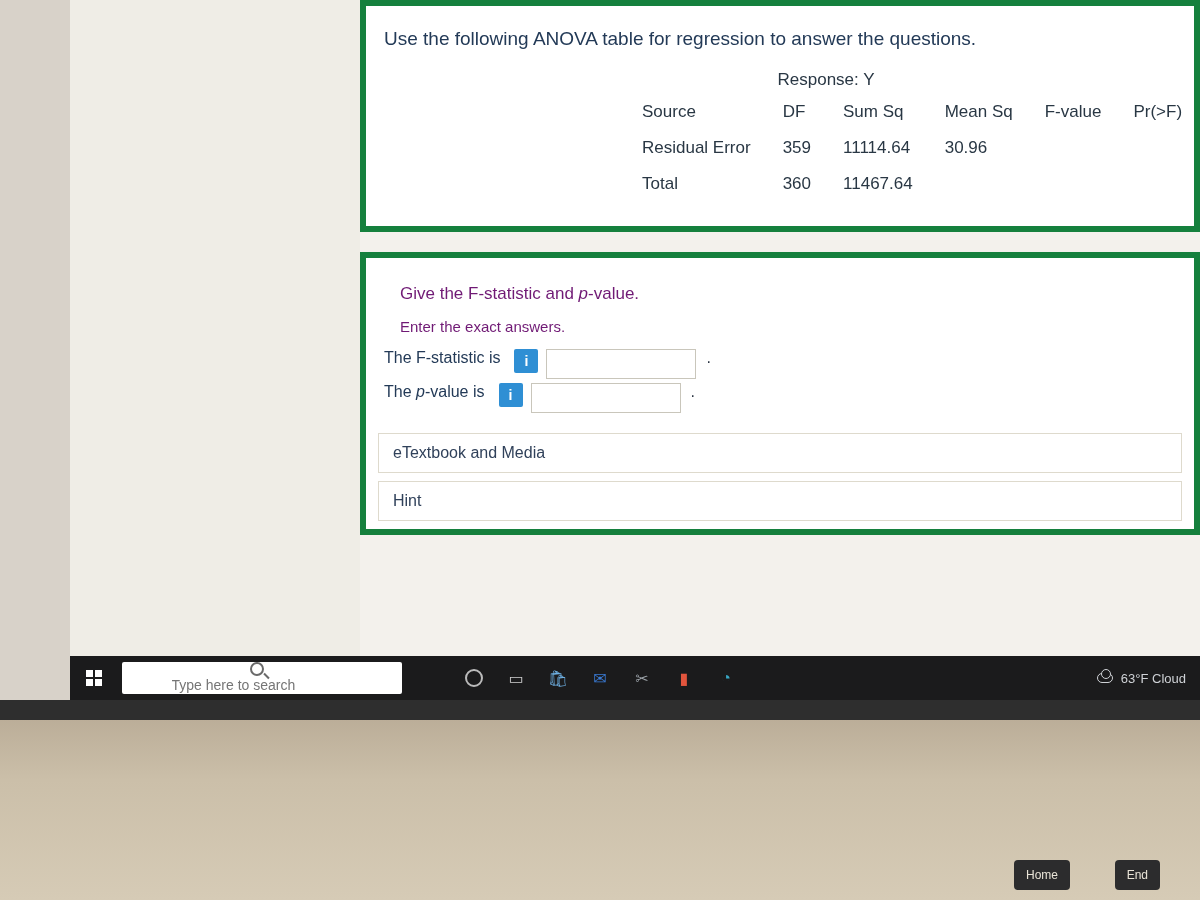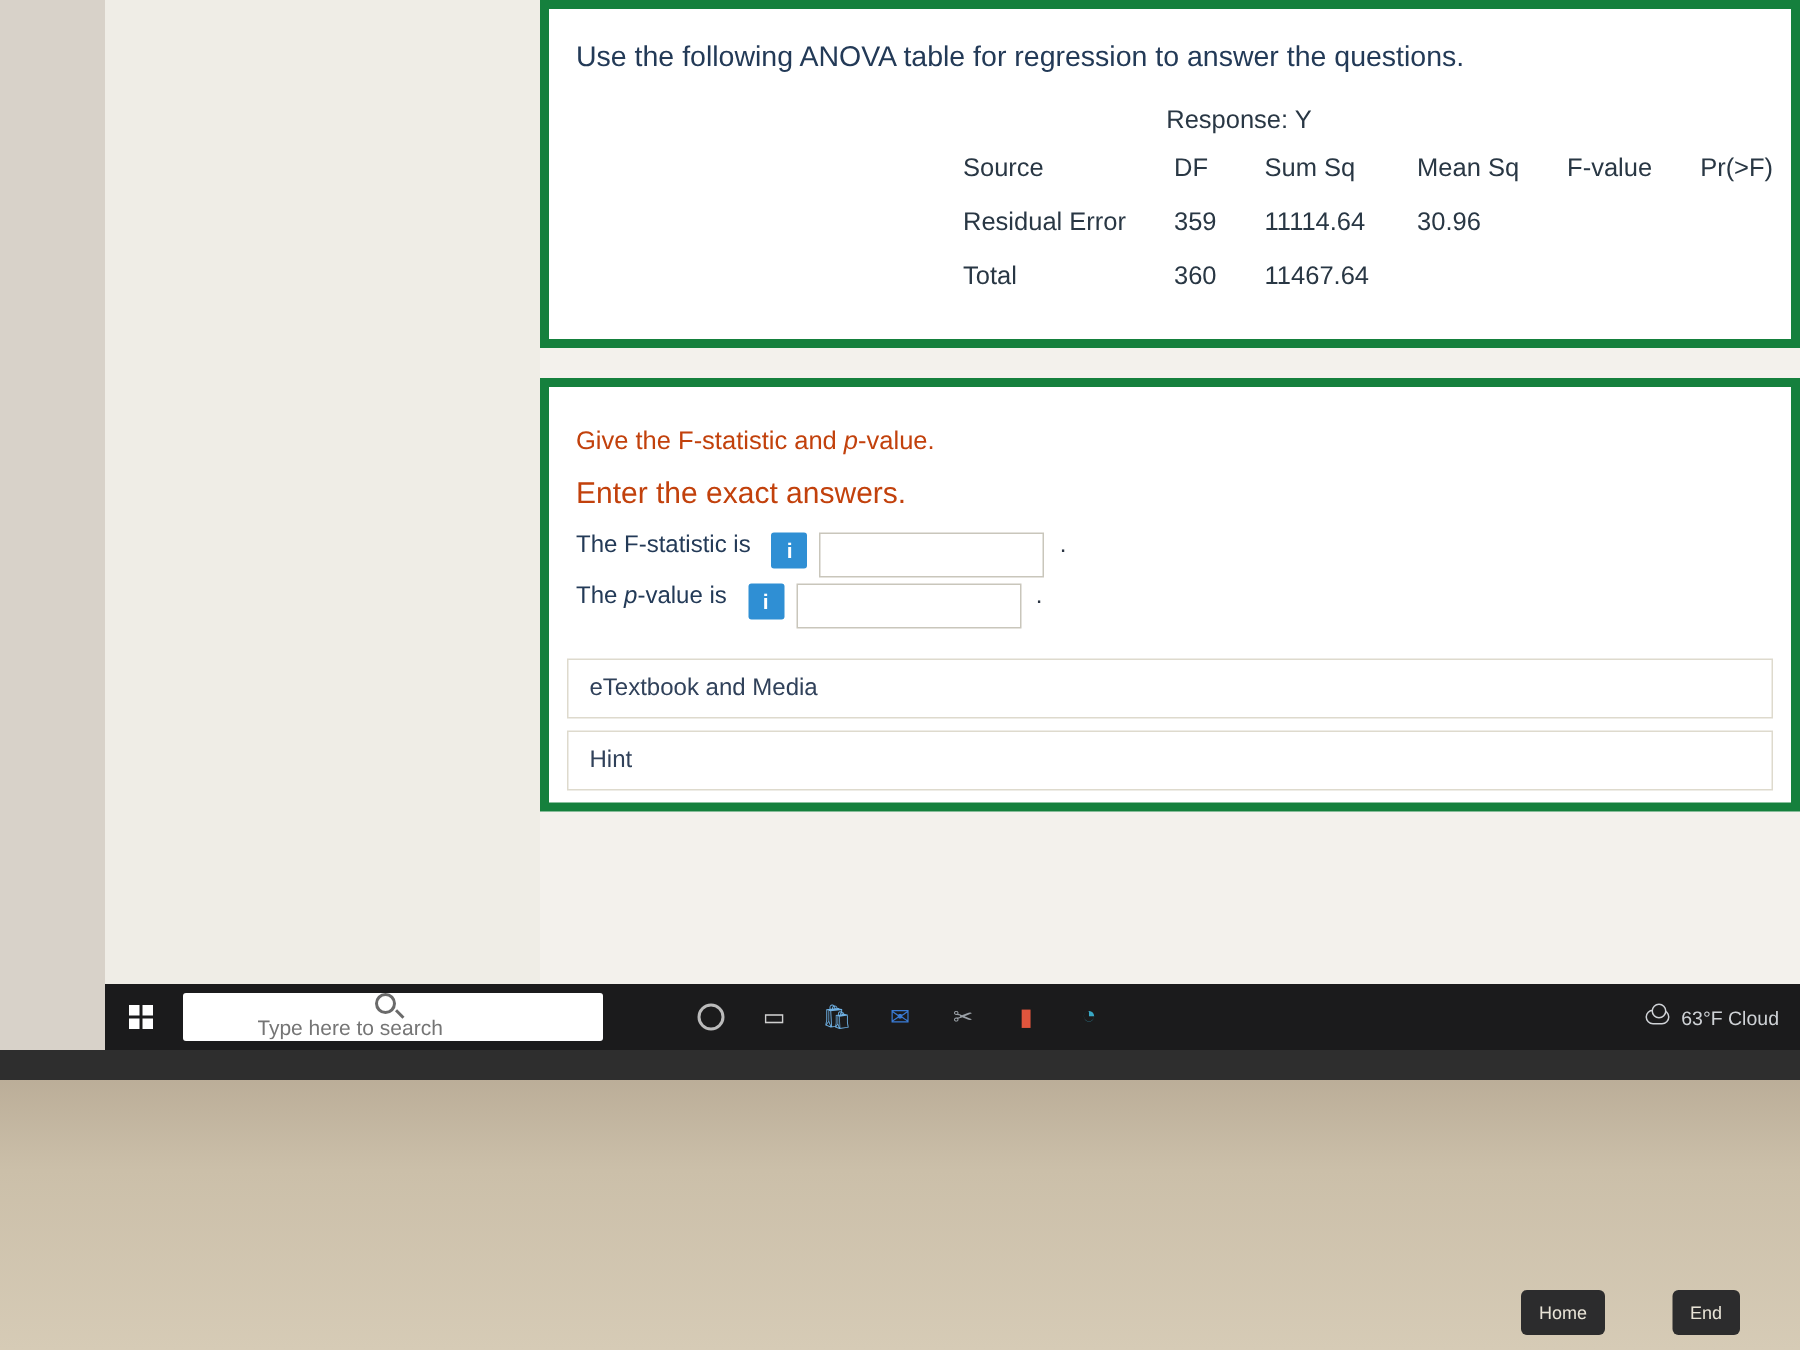--- a/index.html
+++ b/index.html
@@ -17,21 +17,21 @@
 
   .anova-wrap { padding: 0 0 24px 260px; font-size: 17px; color: #293744; }
   .response { text-align: center; padding: 0 0 4px 0; margin-left: 140px; width: 120px; }
   table.anova { border-collapse: collapse; }
   table.anova th, table.anova td { padding: 8px 16px 8px 16px; text-align: left; font-weight: 400; white-space: nowrap; }
   table.anova th:first-child, table.anova td:first-child { text-align: left; }
   table.anova thead th { font-weight: 500; }
 
   .answer-block { margin-top: 20px; }
   .answer-inner { padding: 14px 18px 8px 18px; }
-  .instr { font-size: 17px; color: #c2410c; margin-bottom: 14px; }
+  .instr { font-size: 17px; color: #701a75; margin-bottom: 14px; margin-left: 16px; }
   .istyle { font-style: italic; }
 
   .field-row { display: flex; align-items: flex-start; margin: 4px 0; font-size: 16px; color: #233a57; }
   .field-row .lead { margin-right: 6px; white-space: nowrap; }
   .info-badge { display: inline-flex; align-items: center; justify-content: center; width: 24px; height: 24px; background: #2f8fd4; color: #fff; font-weight: 700; font-style: normal; font-size: 14px; margin: 0 8px; border-radius: 2px; cursor: pointer; }
   input.ans { height: 30px; width: 150px; border: 1px solid #c9c6bb; padding: 0 8px; font-size: 15px; }
   .period { margin-left: 10px; color: #2a3442; }
 
   .row-button { display: block; width: calc(100% - 24px); margin: 8px 12px; text-align: left; padding: 10px 14px; background: #fff; border: 1px solid #dedacd; color: #30415a; font-size: 16px; cursor: pointer; }
 
@@ -103,21 +103,21 @@
           </tbody>
         </table>
       </div>
     </div>
 
     <div class="panel panel-white answer-block">
       <div class="answer-inner">
         <div class="instr">
           <span>Give the F-statistic and </span><span class="istyle">p</span><span>-value.</span>
         </div>
-        <div class="instr" style="font-size:20px;">Enter the exact answers.</div>
+        <div class="instr" style="font-size:15px;">Enter the exact answers.</div>
 
         <div class="field-row">
           <span class="lead">The F-statistic is</span>
           <span class="info-badge">i</span>
           <input class="ans" type="text" style="">
           <span class="period">.</span>
         </div>
 
         <div class="field-row">
           <span class="lead">

